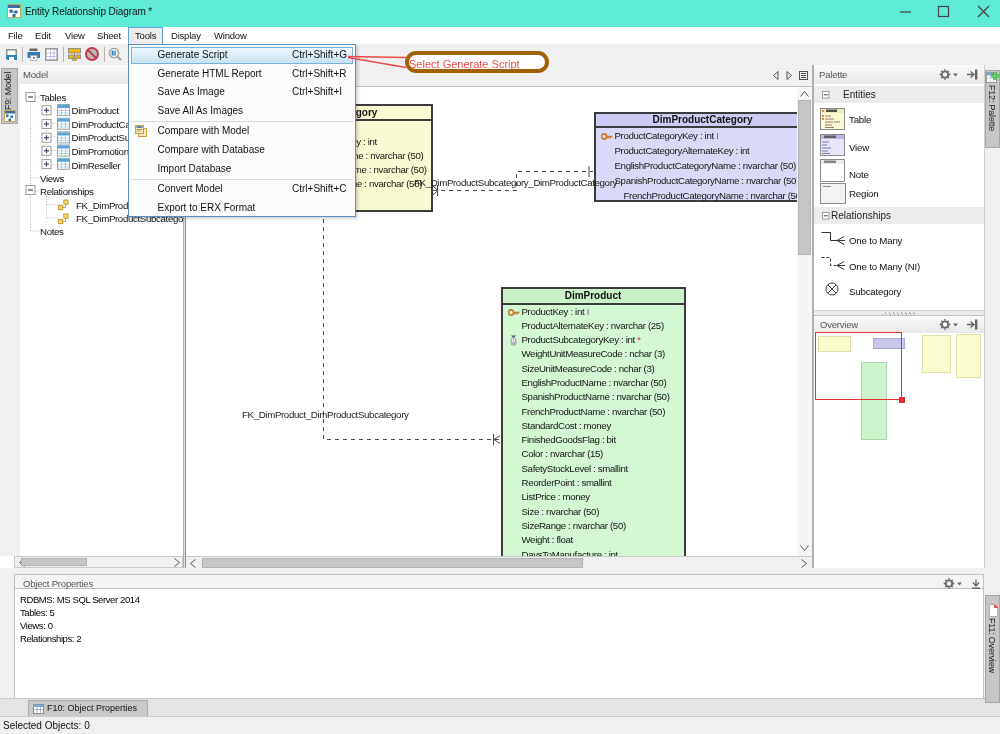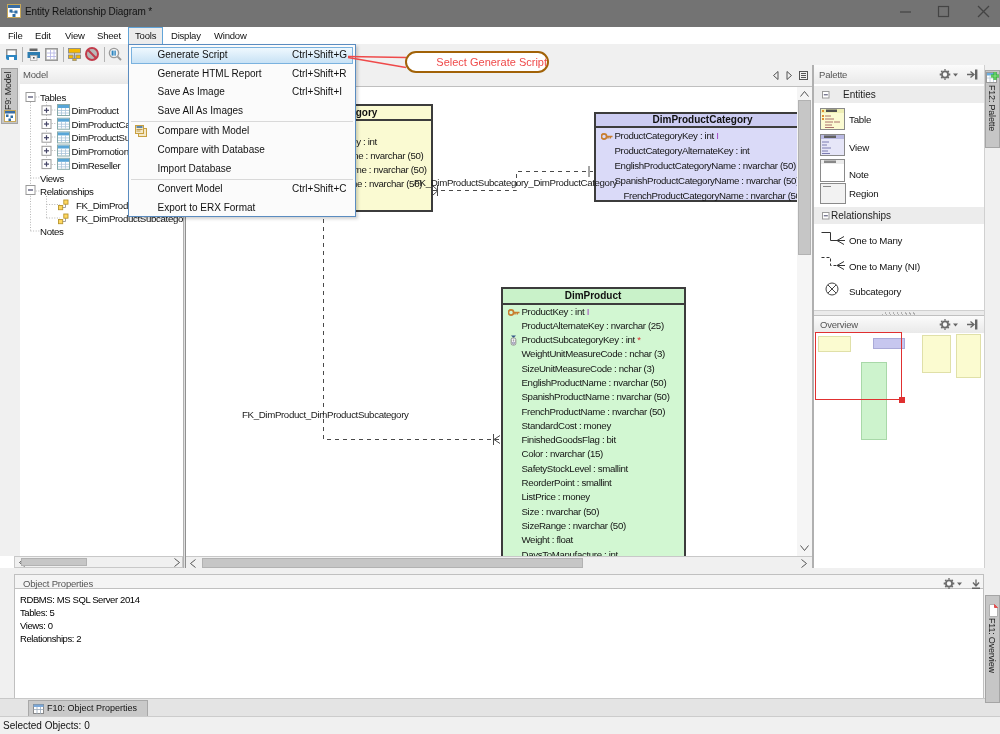--- a/index.html
+++ b/index.html
@@ -1,19 +1,19 @@
 <!DOCTYPE html>
 <html><head>
 <meta charset="utf-8">
 <style>
 html,body{margin:0;padding:0;}
 #app{position:relative;width:1000px;height:734px;background:#fff;font-family:"Liberation Sans",sans-serif;font-size:10px;color:#000;overflow:hidden;}
 .abs{position:absolute;}
 
-#titlebar{left:0;top:0;width:1000px;height:27px;background:#737373;}
+#titlebar{left:0;top:0;width:1000px;height:27px;background:#5eead4;}
 #apptitle{left:25px;top:6px;font-size:10px;letter-spacing:-0.1px;color:#111;}
 
 #menubar{left:0;top:27px;width:1000px;height:17px;background:#fff;}
 .mitem{position:absolute;top:0;height:17px;line-height:17px;font-size:9.5px;letter-spacing:-0.2px;color:#111;}
 #toolsbox{position:absolute;left:128px;top:0;width:35px;height:18px;border:1px solid #62a4d8;background:#ececec;box-sizing:border-box;}
 
 #toolbar{left:0;top:44px;width:1000px;height:21px;background:#f0f0f0;border-bottom:1px solid #d9d9d9;}
 .tsep{position:absolute;top:3px;width:1px;height:15px;background:#b3b3b3;}
 
 .phead{background:linear-gradient(#fbfbfb,#e9e9e9);border-bottom:1px solid #bfbfbf;color:#444;}
@@ -66,21 +66,21 @@
 
 #statusbar{left:0;top:716px;width:1000px;height:36px;background:#f0f0f0;border-top:1px solid #cccccc;box-sizing:border-box;font-size:10px;color:#111;}
 
 #dropdown{left:128px;top:44px;width:228px;height:173px;background:#fbfbfb;border:1px solid #5a8cc0;box-sizing:border-box;z-index:30;box-shadow:2px 2px 3px rgba(0,0,0,0.18);}
 .ditem{position:relative;height:18.6px;line-height:18.6px;font-size:10px;color:#111;}
 .ditem .lab{position:absolute;left:28.5px;}
 .ditem .sc{position:absolute;left:163px;}
 .dsep{height:1px;background:#d9d9d9;margin:0.5px 2px;}
 #dhl{position:absolute;left:2px;top:2px;width:222px;height:17px;background:linear-gradient(#eff8fe,#c8e2f5);border:1px solid #7ab2df;box-sizing:border-box;}
 
-#callout{left:405px;top:51px;width:144px;height:22px;border:2px solid #a16207;border-radius:11px;background:#fff;z-index:40;color:#ef4a4a;font-size:11px;text-align:right;line-height:19px;box-sizing:border-box;}
+#callout{left:405px;top:51px;width:144px;height:22px;border:4px solid #a16207;border-radius:11px;background:#fff;z-index:40;color:#ef4a4a;font-size:11px;text-align:left;line-height:19px;box-sizing:border-box;}
 </style>
 </head>
 <body>
 <div id="app">
 
   <div class="abs" id="titlebar">
     <svg class="abs" style="left:7px;top:4px" width="14" height="14">
       <rect x="0.5" y="0.5" width="13" height="13" fill="#fff" stroke="#c8a858"></rect>
       <rect x="1" y="1" width="12" height="3" fill="#3a6ea5"></rect>
       <rect x="2.5" y="5.5" width="3" height="3" fill="#2e6da4"></rect>

